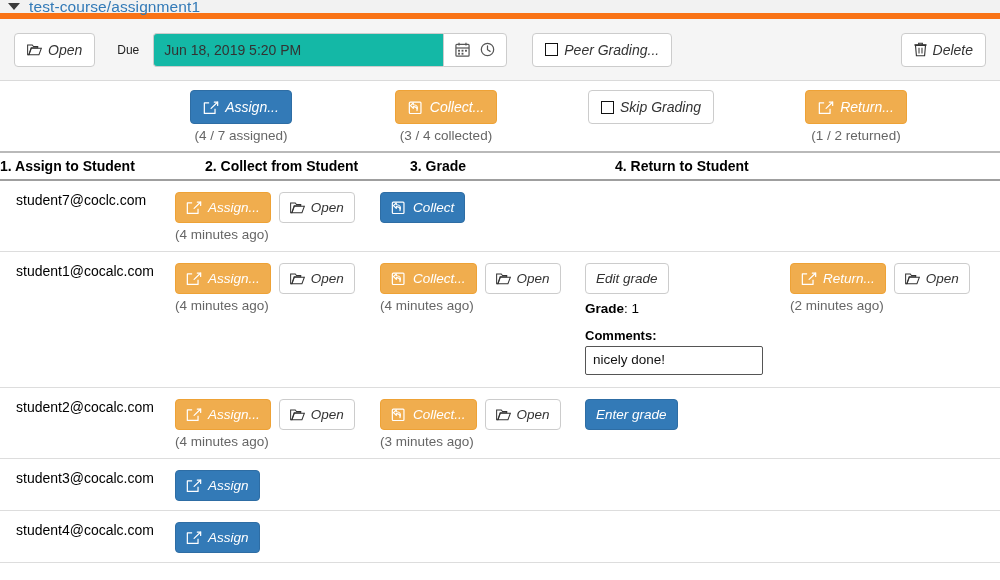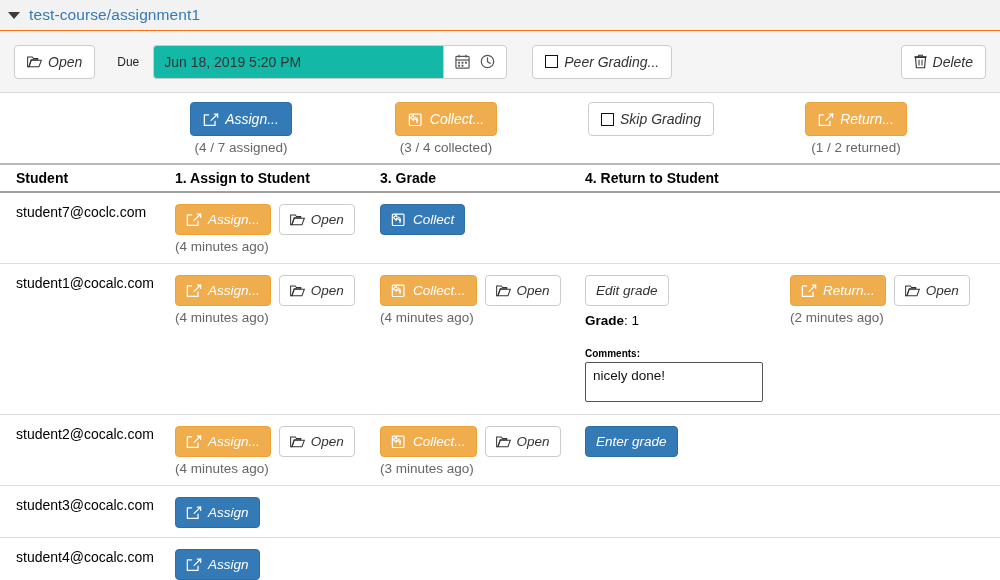--- a/index.html
+++ b/index.html
@@ -8,26 +8,26 @@
     width: 1000px; height: 580px;
     background: #ffffff;
     font-family: "Liberation Sans", sans-serif;
     font-size: 14px;
     color: #000000;
     overflow: hidden;
   }
 
   
   .titlebar {
-    height: 31px;
+    height: 19px;
     background: #f2f2f2;
     display: flex;
     align-items: center;
     padding: 0 0 0 8px;
-    border-bottom: 1px solid #f97316;
+    border-bottom: 6px solid #f97316;
   }
   .caret {
     width: 0; height: 0;
     border-left: 6px solid transparent;
     border-right: 6px solid transparent;
     border-top: 7px solid #3b3b3b;
     margin-right: 9px;
     flex: none;
   }
   .title-link {
@@ -154,25 +154,25 @@
     align-items: flex-start;
   }
   .col-student { width: 175px; padding-left: 16px; flex: none; font-size: 14px; color: #000; }
   .col-assign  { width: 205px; flex: none; }
   .col-collect { width: 205px; flex: none; }
   .col-grade   { width: 205px; flex: none; }
   .col-return  { width: 210px; flex: none; }
   .btnline { display: flex; align-items: center; gap: 8px; }
   .gradeline { font-size: 13.5px; margin-top: 7px; color: #000; }
   .gradeline b { font-weight: bold; }
-  .comments-label { font-size: 10px; font-weight: bold; margin-top: 20px; }
+  .comments-label { font-size: 13px; font-weight: bold; margin-top: 12px; }
   .comments-box {
     margin-top: 3px;
     width: 178px;
-    height: 40px;
+    height: 29px;
     border: 1px solid #555;
     border-radius: 2px;
     background: #fff;
     padding: 5px 7px;
     font-family: "Liberation Sans", sans-serif;
     font-size: 13.5px;
     color: #111;
     resize: none;
     outline: none;
     overflow: hidden;
@@ -309,22 +309,22 @@
             </svg>
         </span>
         <span>Return...</span>
       </button>
       <span class="muted">(1 / 2 returned)</span>
     </div>
   </div>
 </div>
 
 <div class="thead">
-  <div class="col-student">Student</div>
   <div class="col-assign">1. Assign to Student</div>
+  <div class="col-collect">2. Collect from Student</div>
   <div class="col-grade">3. Grade</div>
   <div class="col-return">4. Return to Student</div>
 </div>
 
 <div id="rows-container">
     <div class="row">
       <div class="col-student">student7@coclc.com</div>
       <div class="col-assign">
         <div class="btnline">
           <button class="btn btn-warning btn-sm">

